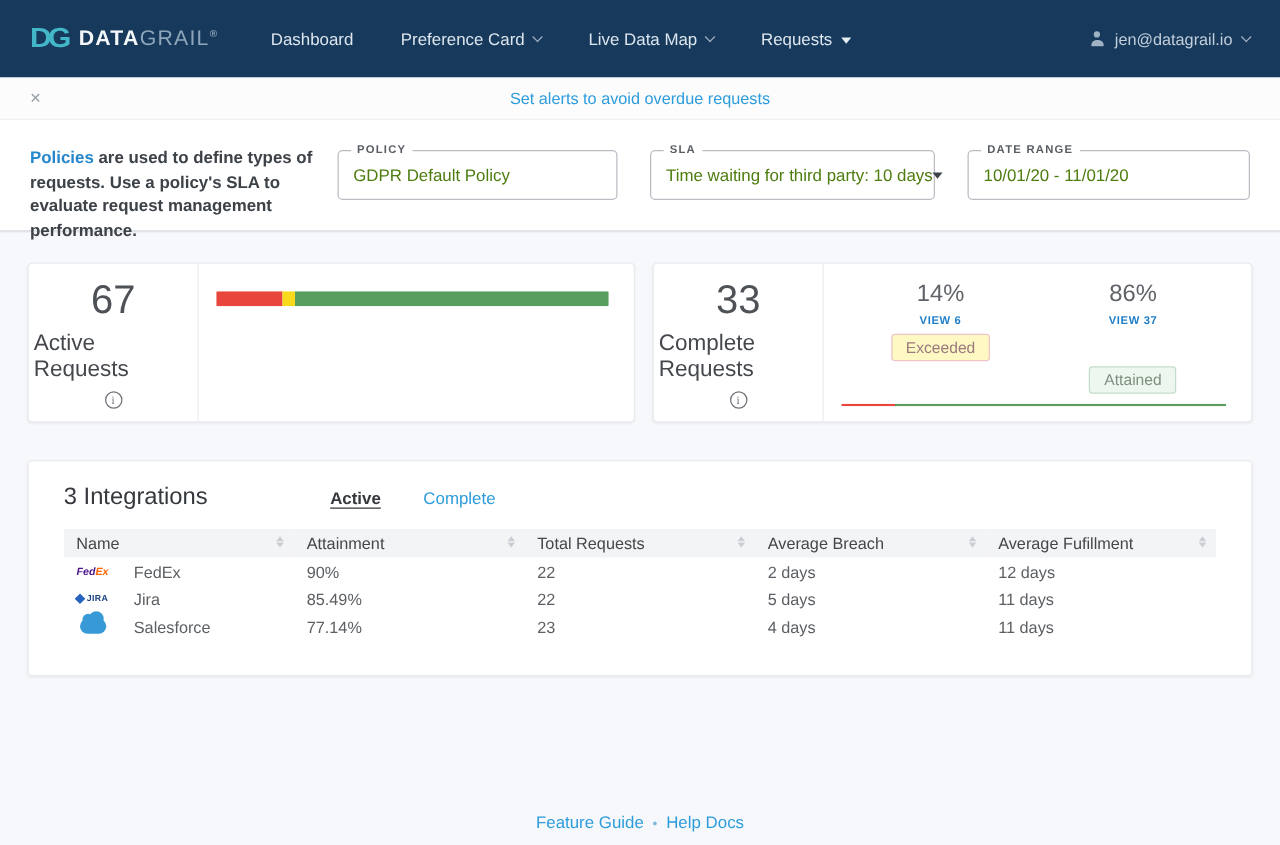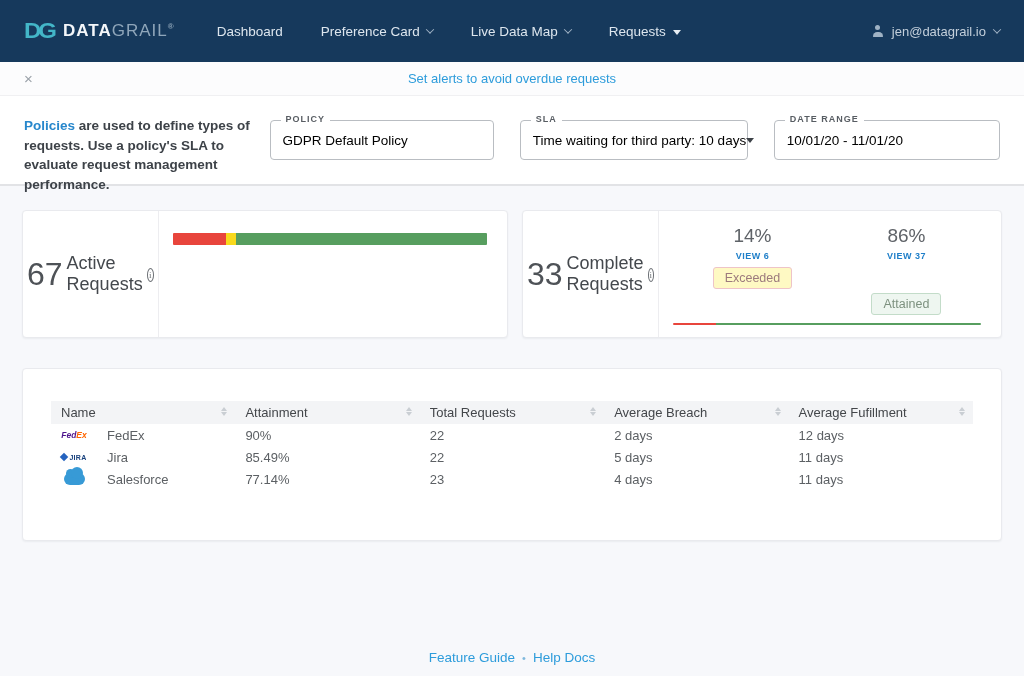--- a/index.html
+++ b/index.html
@@ -28,32 +28,32 @@
   .alertbar { position:absolute; top:62px; left:0; width:1024px; height:34px; background:#fcfcfd; border-bottom:1px solid #f0f0f2; display:flex; align-items:center; }
   .alert-close { position:absolute; left:24px; color:#9aa1a8; font-size:15px; cursor:pointer; }
   .alert-link { width:100%; text-align:center; color:#2d9cdb; font-size:13px; cursor:pointer; }
 
   
   .policyband { position:absolute; top:96px; left:0; width:1024px; height:90px; background:#ffffff; border-bottom:2px solid #e2e3e6; display:flex; align-items:flex-start; padding:16px 24px 0 24px; }
   .policy-desc { width:238px; font-size:13.5px; font-weight:bold; color:#3d4248; line-height:1.45; margin-top:4px; }
   .policy-desc .lnk { color:#2787cc; cursor:pointer; }
   .fieldset { position:relative; border:1px solid #b9bdc2; border-radius:4px; height:40px; background:#fff; display:flex; align-items:center; padding:0 12px; margin-top:8px; }
   .fieldset .flabel { position:absolute; top:-7px; left:10px; background:#fff; padding:0 5px; font-size:9px; font-weight:bold; letter-spacing:1px; color:#585d63; }
-  .fieldset .fvalue { font-size:13.5px; color:#000000; white-space:nowrap; }
+  .fieldset .fvalue { font-size:13.5px; color:#4d7c0f; white-space:nowrap; }
   .f-policy { width:228px; margin-left:12px; }
   .f-sla { width:228px; margin-left:26px; cursor:pointer; }
   .f-sla .caret { margin-left:auto; width:0; height:0; border-left:4px solid transparent; border-right:4px solid transparent; border-top:5px solid #3d4248; }
   .f-date { width:230px; margin-left:26px; }
 
   
   .card { position:absolute; background:#fff; border:1px solid #e9eaee; border-radius:4px; box-shadow:0 1px 2px rgba(40,50,60,.06); }
   .card-active { top:210px; left:22px; width:486px; height:128px; }
   .card-complete { top:210px; left:522px; width:480px; height:128px; }
   .card-inner { display:flex; height:100%; }
-  .card-left { width:136px; display:flex; align-items:center; justify-content:space-between; gap:4px; border-right:1px solid #ededf0; padding:10px 4px; }
+  .card-left { width:136px; display:flex; flex-direction:column; align-items:center; justify-content:space-between; gap:4px; border-right:1px solid #ededf0; padding:10px 4px; }
   .big-num { font-size:32px; color:#4e5257; }
   .card-label { font-size:18px; color:#44484d; }
   .info-icon { width:14px; height:14px; border:1px solid #6d7176; border-radius:50%; color:#6d7176; font-size:9px; line-height:12px; text-align:center; font-family:"Liberation Serif", serif; cursor:pointer; margin-top:2px; }
   .card-right { flex:1; display:flex; flex-direction:column; padding:14px 20px 12px 14px; }
   .stats-row { flex:1; display:flex; justify-content:space-around; align-items:flex-start; }
   .stat { display:flex; flex-direction:column; align-items:center; gap:4px; }
   .pct { font-size:19px; }
   .pct-overdue { color:#8c1d22; font-weight:bold; }
   .pct-warning { color:#6f6414; font-weight:bold; }
   .pct-plain { color:#5f6368; }
@@ -197,20 +197,27 @@
         </div>
         <div class="pbar">
           <span class="seg-red" style="width: 14%;"></span>
           <span class="seg-green" style="width: 86%;"></span>
         </div>
       </div>
     </div>
   </div>
 
   <div class="integrations">
+    <div class="int-head">
+      <span class="int-title">3 Integrations</span>
+      <div class="int-tabs">
+        <span class="tab-active">Active</span>
+        <span class="tab-complete">Complete</span>
+      </div>
+    </div>
     <table class="int-table">
       <thead>
         <tr>
           <th><span>Name</span><span class="sort-icon">
                 <i class="sort-up"></i>
                 <i class="sort-down"></i>
               </span></th>
           <th><span>Attainment</span><span class="sort-icon">
                 <i class="sort-up"></i>
                 <i class="sort-down"></i>

